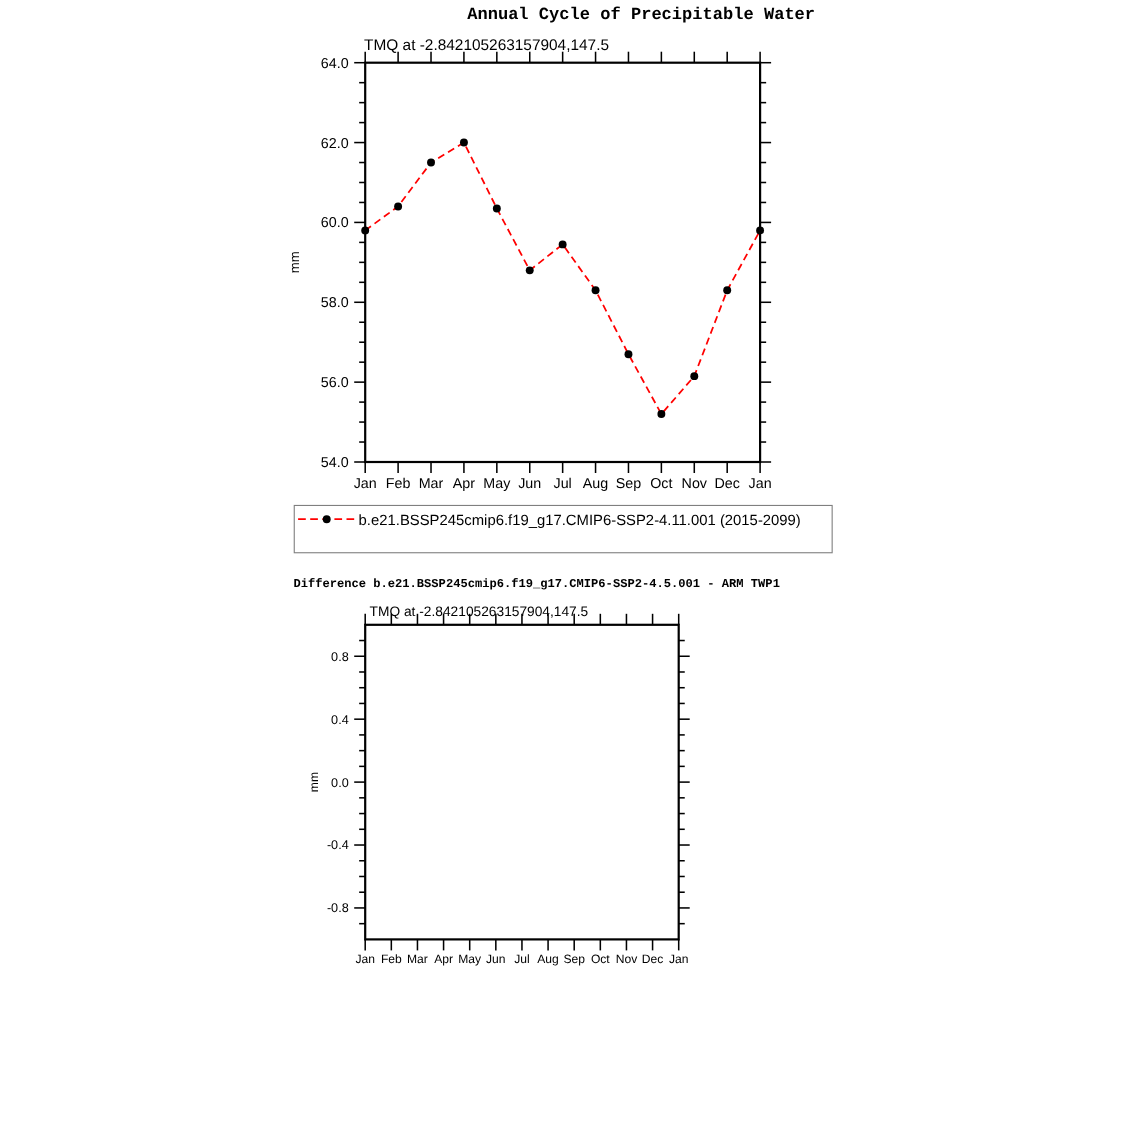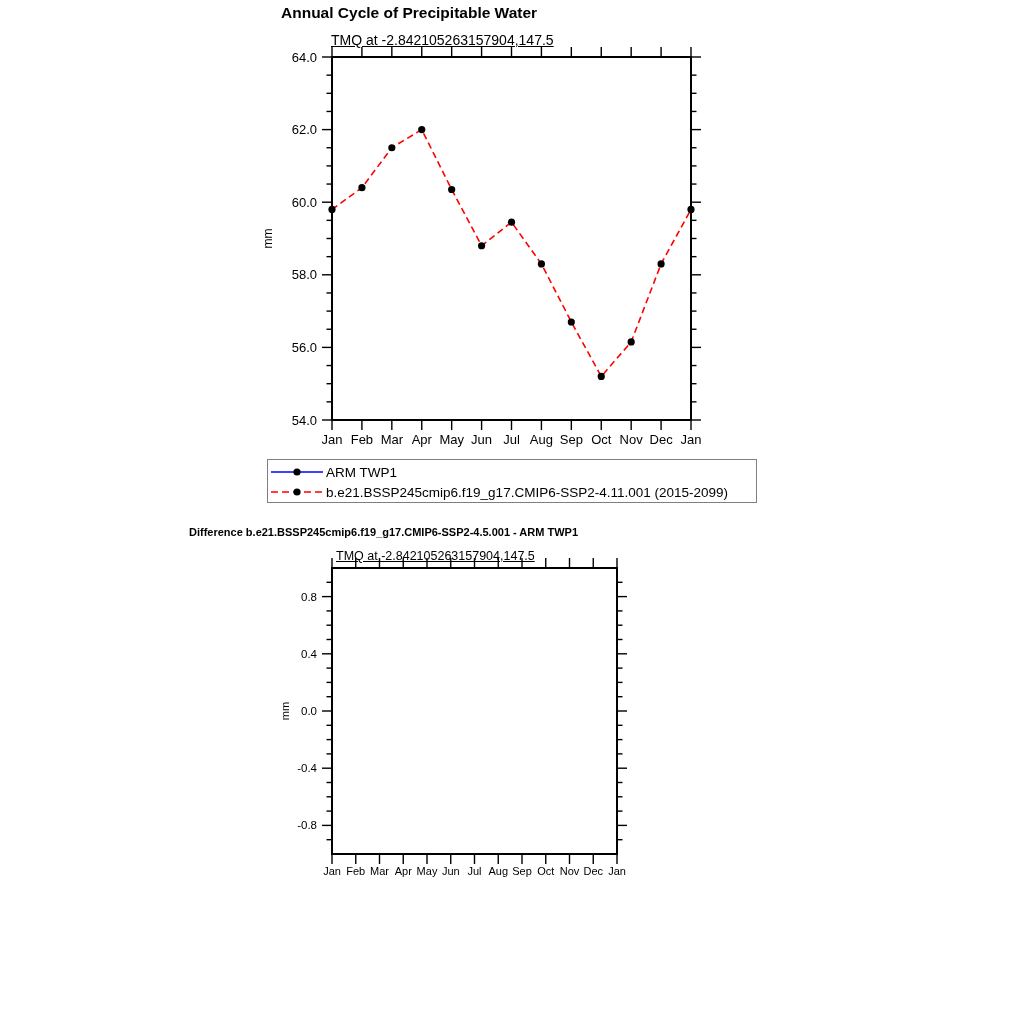--- a/index.html
+++ b/index.html
@@ -1,24 +1,24 @@
 <!DOCTYPE html>
 <html><head>
 <meta charset="utf-8">
 <style>
   html,body { margin:0; padding:0; background:#ffffff; }
   .page {
     position:relative; width:1024px; height:1024px; background:#ffffff;
     font-family:"Liberation Sans", sans-serif; color:#000; overflow:hidden;
   }
   .chart-svg { position:absolute; left:0; top:0; }
-  .title { position:absolute; font-weight:bold; text-align:left; white-space:nowrap; }
+  .title { position:absolute; font-weight:bold; text-align:right; white-space:nowrap;font-family:Liberation Mono, monospace; }
   .t1 { left:281px; top:4px;   width:460px; font-size:15.5px; }
   .t2 { left:189px; top:526px; width:520px; font-size:11px; }
-  .subtitle { position:absolute; white-space:nowrap;text-decoration:underline; }
+  .subtitle { position:absolute; white-space:nowrap; }
   .s1 { left:331px; top:32px;  font-size:14px; }
   .s2 { left:336px; top:549px; font-size:12.5px; }
   .legend {
     position:absolute; left:267px; top:459px; width:490px; height:44px;
     border:1px solid #7f7f7f; background:#ffffff; box-sizing:border-box;
     padding:2px 0 0 2px;
   }
   .legend-row { display:flex; align-items:center; height:20px; font-size:13.5px; white-space:nowrap; }
   .licon { flex:0 0 auto; margin-right:2px; }
   .licon line { stroke-width:1.6; fill:none; }
@@ -140,27 +140,20 @@
         <circle cx="601.25" cy="376.4399999999999" r="3.6"></circle>
         <circle cx="631.1666666666667" cy="341.95500000000004" r="3.6"></circle>
         <circle cx="661.0833333333333" cy="263.9100000000001" r="3.6"></circle>
         <circle cx="691" cy="209.4600000000001" r="3.6"></circle>
       </g>
     </svg>
 
   <div class="legend">
     <div class="legend-row">
       <svg class="licon" width="54" height="12">
-        <line x1="1" y1="6" x2="53" y2="6" stroke="#0000ff"></line>
-        <circle cx="27" cy="6" r="3.6"></circle>
-      </svg>
-      <span>ARM TWP1</span>
-    </div>
-    <div class="legend-row">
-      <svg class="licon" width="54" height="12">
         <line class="dashed" x1="1" y1="6" x2="53" y2="6" stroke="#ff0000"></line>
         <circle cx="27" cy="6" r="3.6"></circle>
       </svg>
       <span>b.e21.BSSP245cmip6.f19_g17.CMIP6-SSP2-4.11.001 (2015-2099)</span>
     </div>
   </div>
 
   <div class="title t2">Difference b.e21.BSSP245cmip6.f19_g17.CMIP6-SSP2-4.5.001 - ARM TWP1</div>
   <div class="subtitle s2">TMQ at -2.842105263157904,147.5</div>
   <svg id="chart2" class="chart-svg" width="1024" height="1024" viewBox="0 0 1024 1024">

